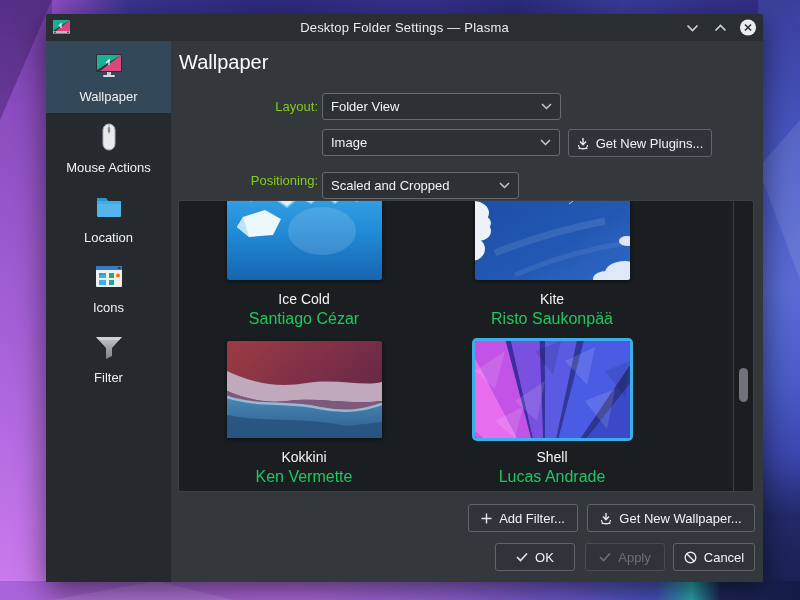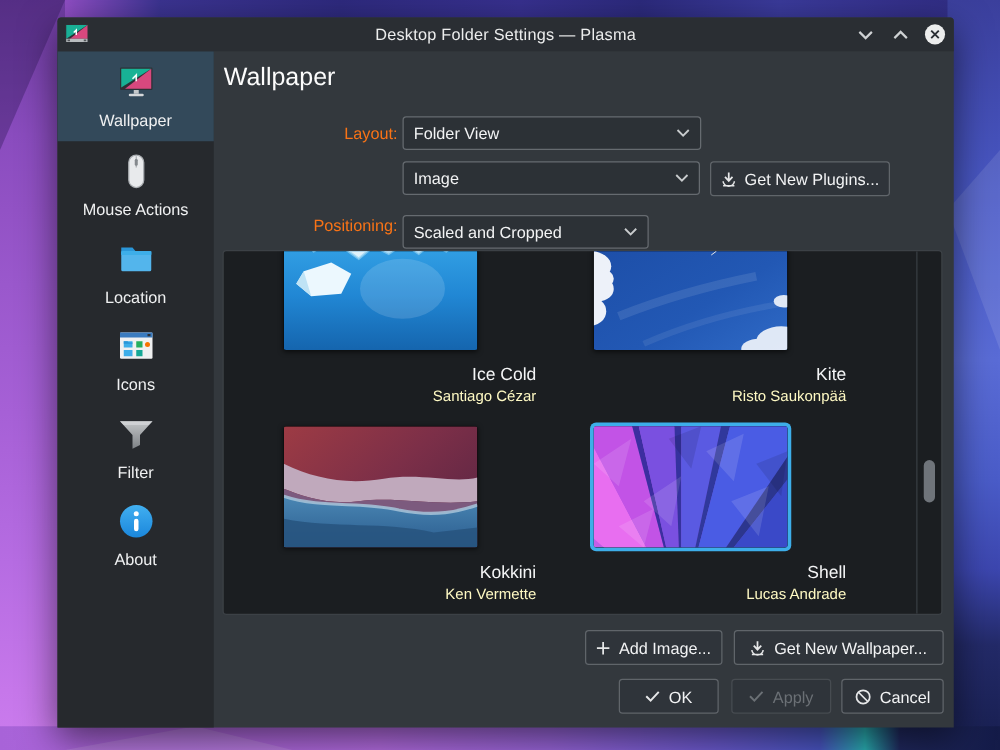--- a/index.html
+++ b/index.html
@@ -35,39 +35,39 @@
   .sidebar { width:125px; background:#26292d; flex:none; }
   .side-item { height:70px; display:flex; flex-direction:column; align-items:center; justify-content:center; gap:5px; cursor:pointer; }
   .side-item.selected { height:72px; background:#33495a; }
   .side-item .lbl { font-size:13px; color:#eff0f1; text-align:center; line-height:14px; }
 
   
   .content { position:relative; flex:1; }
   .heading { position:absolute; left:8px; top:10px; font-size:20px; color:#fcfcfc; }
 
   .frow { position:absolute; height:27px; display:flex; align-items:center; }
-  .flabel { position:absolute; width:147px; left:0; text-align:right; color:#f97316; }
+  .flabel { position:absolute; width:147px; left:0; text-align:right; color:#84cc16; }
   .combo { position:absolute; height:27px; background:#2c3136; border:1px solid #666b70; border-radius:3px;
     display:flex; align-items:center; justify-content:space-between; padding:0 8px; color:#f2f3f4; cursor:pointer; }
   .btn { position:absolute; height:28px; background:#2f343a; border:1px solid #60656a; border-radius:3px;
     display:flex; align-items:center; justify-content:center; gap:7px; color:#f2f3f4; font-size:13px; cursor:pointer; }
   .btn.disabled { color:#6b7075; border-color:#474c51; cursor:default; }
 
   
   .grid { position:absolute; left:7px; top:159px; width:576px; height:292px; background:#1b1e21;
     border:1px solid #3c4146; border-radius:3px; overflow:hidden; }
   .scroll-track { position:absolute; right:0; top:0; bottom:0; width:20px; border-left:1px solid #393e43; }
   .scroll-handle { position:absolute; right:5px; top:167px; width:9px; height:34px; border-radius:4.5px; background:#6f747a; cursor:pointer; }
-  .tile { position:absolute; width:250px; text-align:right; cursor:pointer; }
+  .tile { position:absolute; width:250px; text-align:center; cursor:pointer; }
   .thumb { width:155px; height:97px; margin:0 auto; border-radius:2px; overflow:hidden;
     box-shadow:0 1px 4px rgba(0,0,0,.6); background:#000; }
   .thumb svg { display:block; }
   .tile.selected .thumb { box-shadow:0 0 0 3px var(--accent,#3daee9); }
   .tile .name { margin-top:11px; font-size:14px; color:#f4f5f6; }
-  .tile .author { margin-top:3px; font-size:12px; color:#fef9c3; }
+  .tile .author { margin-top:3px; font-size:16px; color:#22c55e; }
 </style>
 </head>
 <body>
 
 <div class="desktop">
   <div class="bg-top"></div>
   <div class="bg-left"></div>
   <div class="bg-right"></div>
   <div class="facet" style="left:0;top:0;width:52px;height:120px;background:rgba(40,20,80,.35);clip-path:polygon(0 0,100% 0,0 100%);"></div>
   <div class="facet" style="right:0;top:120px;width:42px;height:160px;background:rgba(255,255,255,.10);clip-path:polygon(0 30%,100% 0,100% 100%);"></div>
@@ -177,36 +177,20 @@
                   <stop offset="1" stop-color="#7e8286"></stop>
                 </linearGradient>
               </defs>
             <polygon points="3,6 29,6 19,17 19,25 13,28 13,17" fill="url(#fg)"></polygon>
             <polygon points="3,6 29,6 26,9 6,9" fill="#d7d9db" opacity=".7"></polygon>
           </svg>
         </span>
         <span class="lbl">Filter</span>
       </div>
 
-      <div class="side-item">
-        <span>
-          <svg width="32" height="32" viewBox="0 0 32 32">
-            <defs>
-                <linearGradient id="ig" x1="0" y1="0" x2="0" y2="1">
-              <stop offset="0" stop-color="#41aff0"></stop>
-                  <stop offset="1" stop-color="#1b87dc"></stop>
-                </linearGradient>
-              </defs>
-            <circle cx="16" cy="16" r="13" fill="url(#ig)"></circle>
-            <circle cx="16" cy="10" r="2" fill="#fff"></circle>
-            <rect x="14.2" y="14" width="3.6" height="10" rx="1.8" fill="#fff"></rect>
-          </svg>
-        </span>
-        <span class="lbl">About</span>
-      </div>
     </div>
 
     <div class="content">
       <div class="heading">Wallpaper</div>
 
       <div class="frow" style="left:0; top:52px; width:592px;">
         <span class="flabel">Layout:</span>
         <div class="combo" style="left:151px; width:239px;">
           <span>Folder View</span>
           <svg width="11" height="7" viewBox="0 0 11 7">
@@ -366,21 +350,21 @@
 
         <div class="scroll-track">
           <div class="scroll-handle"></div>
         </div>
       </div>
 
       <div class="btn" style="left:297px; top:463px; width:110px;">
         <svg width="11" height="11" viewBox="0 0 11 11">
             <path d="M5.5 0.5 v10 M0.5 5.5 h10" stroke="#e6e7e8" stroke-width="1.4"></path>
           </svg>
-        <span>Add Image...</span>
+        <span>Add Filter...</span>
       </div>
       <div class="btn" style="left:416px; top:463px; width:168px;">
         <svg width="12" height="13" viewBox="0 0 12 13">
           <path d="M6 1 v6 M3 4.5 L6 7.7 L9 4.5" fill="none" stroke="#e6e7e8" stroke-width="1.4"></path>
           <path d="M1.5 8 a4.5 4 0 0 0 9 0 M1.5 11.5 h9" fill="none" stroke="#e6e7e8" stroke-width="1.2"></path>
         </svg>
         <span>Get New Wallpaper...</span>
       </div>
 
       <div class="btn" style="left:324px; top:502px; width:80px;">

